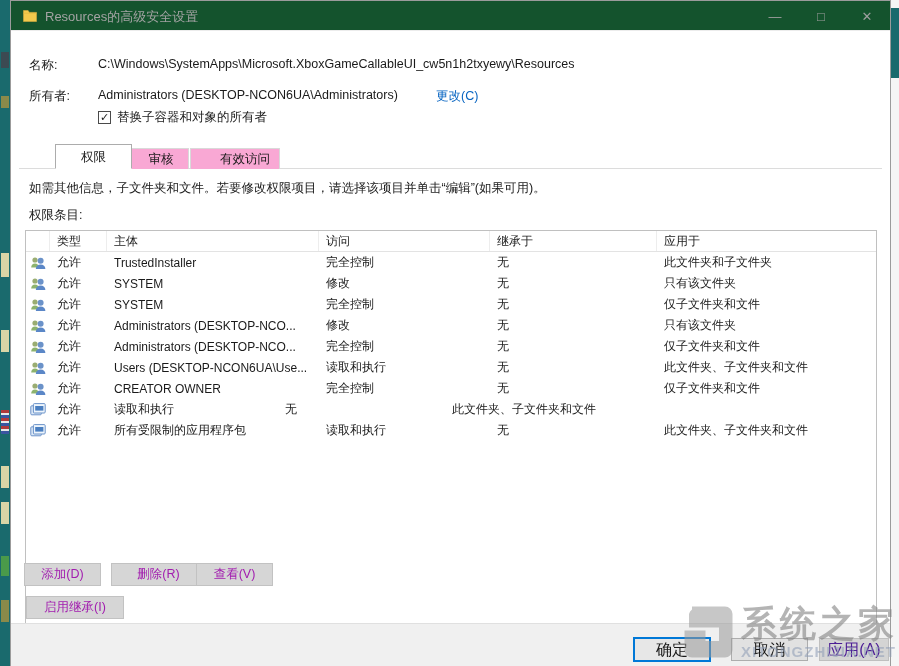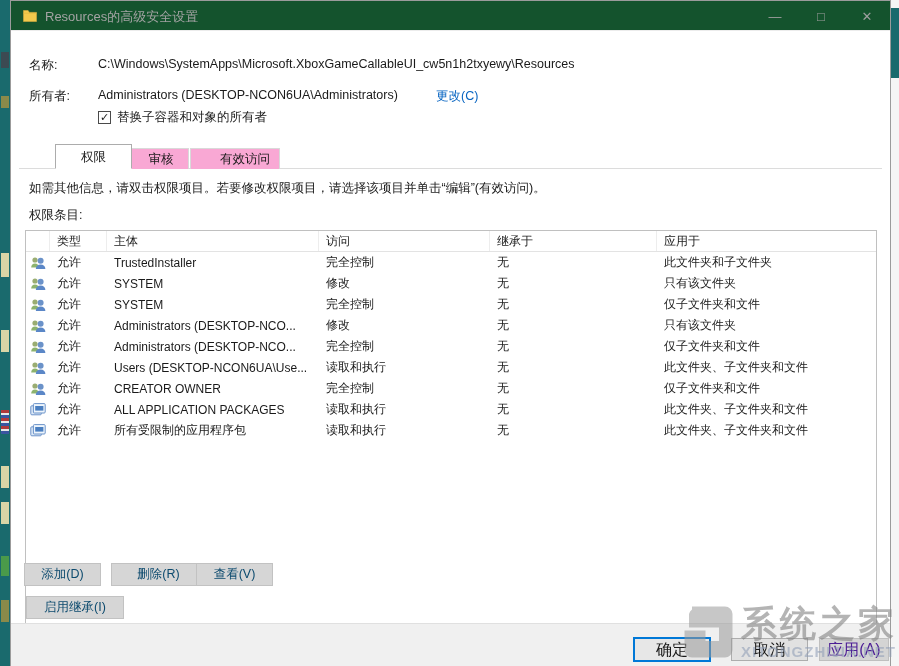--- a/index.html
+++ b/index.html
@@ -44,21 +44,21 @@
   .trow > span { padding-left:7px; font-size:12px; white-space:nowrap; overflow:hidden; }
   .c-icon { width:24px; padding-left:4px !important; display:flex; align-items:center; }
   .c-type { width:57px; }
   .c-principal { width:212px; }
   .c-access { width:171px; }
   .c-inherit { width:167px; }
   .c-applies { flex:1; border-right:none !important; }
   .icon16 { width:16px; height:16px; display:block; }
 
   
-  .gbtn { position:absolute; height:23px; background:#d6d6d6; border:1px solid #c2c2c2; color:#0c4a6e; font-size:12.5px; text-align:center; line-height:21px; }
+  .gbtn { position:absolute; height:23px; background:#d6d6d6; border:1px solid #c2c2c2; color:#a21caf; font-size:12.5px; text-align:center; line-height:21px; }
 
   
   .footer { position:absolute; left:0; right:0; top:622px; height:43px; background:#f0f0f0; border-top:1px solid #e0e0e0; }
   .fbtn { position:absolute; font-size:16px; text-align:center; }
   .fbtn.ok { left:622px; top:13px; width:78px; height:25px; line-height:21px; background:#e7e7e7; border:2px solid #0078d7; color:#1a1a1a; }
   .fbtn.cancel { left:720px; top:14px; width:77px; height:23px; line-height:21px; background:#e1e1e1; border:1px solid #adadad; color:#1a1a1a; }
   .fbtn.apply { left:808px; top:14px; width:70px; height:23px; line-height:21px; background:#d4d4d4; border:1px solid #bfbfbf; color:#4c1d95; }
 
   
   .watermark { position:absolute; right:2px; bottom:4px; display:flex; align-items:center; z-index:9; pointer-events:none; }
@@ -108,21 +108,21 @@
     <div class="cbrow">
       <span class="checkbox">✓</span>
       <span>替换子容器和对象的所有者</span>
     </div>
 
     <div class="tab active" style="left:24px;width:77px;">权限</div>
     <div class="tab inactive" style="left:102px;width:76px;">审核</div>
     <div class="tab inactive" style="left:179px;width:90px;">有效访问</div>
     <div class="tabline"></div>
 
-    <span class="instruction">如需其他信息，请双击权限项目。若要修改权限项目，请选择该项目并单击“编辑”(有效访问)。</span>
+    <span class="instruction">如需其他信息，子文件夹和文件。若要修改权限项目，请选择该项目并单击“编辑”(如果可用)。</span>
     <span class="entries-label">权限条目:</span>
 
     <div class="ptable">
       <div class="thead">
         <span class="c-icon"></span>
         <span class="c-type">类型</span>
         <span class="c-principal">主体</span>
         <span class="c-access">访问</span>
         <span class="c-inherit">继承于</span>
         <span class="c-applies">应用于</span>
@@ -235,21 +235,20 @@
       </div>
       <div class="trow">
         <span class="c-icon">
             <svg class="icon16" viewBox="0 0 16 16">
               <rect x="0.8" y="3.8" width="10.5" height="9" rx="1" fill="#dce9f7" stroke="#6b92c9"></rect>
               <rect x="3.4" y="1.6" width="11.8" height="9.4" rx="1" fill="#eef5fc" stroke="#6b92c9"></rect>
               <rect x="5.2" y="4" width="8.2" height="4.6" fill="#4a7fc1"></rect>
             </svg>
           </span>
         <span class="c-type">允许</span>
-        <span class="c-principal">ALL APPLICATION PACKAGES</span>
         <span class="c-access">读取和执行</span>
         <span class="c-inherit">无</span>
         <span class="c-applies">此文件夹、子文件夹和文件</span>
       </div>
       <div class="trow">
         <span class="c-icon">
             <svg class="icon16" viewBox="0 0 16 16">
               <rect x="0.8" y="3.8" width="10.5" height="9" rx="1" fill="#dce9f7" stroke="#6b92c9"></rect>
               <rect x="3.4" y="1.6" width="11.8" height="9.4" rx="1" fill="#eef5fc" stroke="#6b92c9"></rect>
               <rect x="5.2" y="4" width="8.2" height="4.6" fill="#4a7fc1"></rect>

